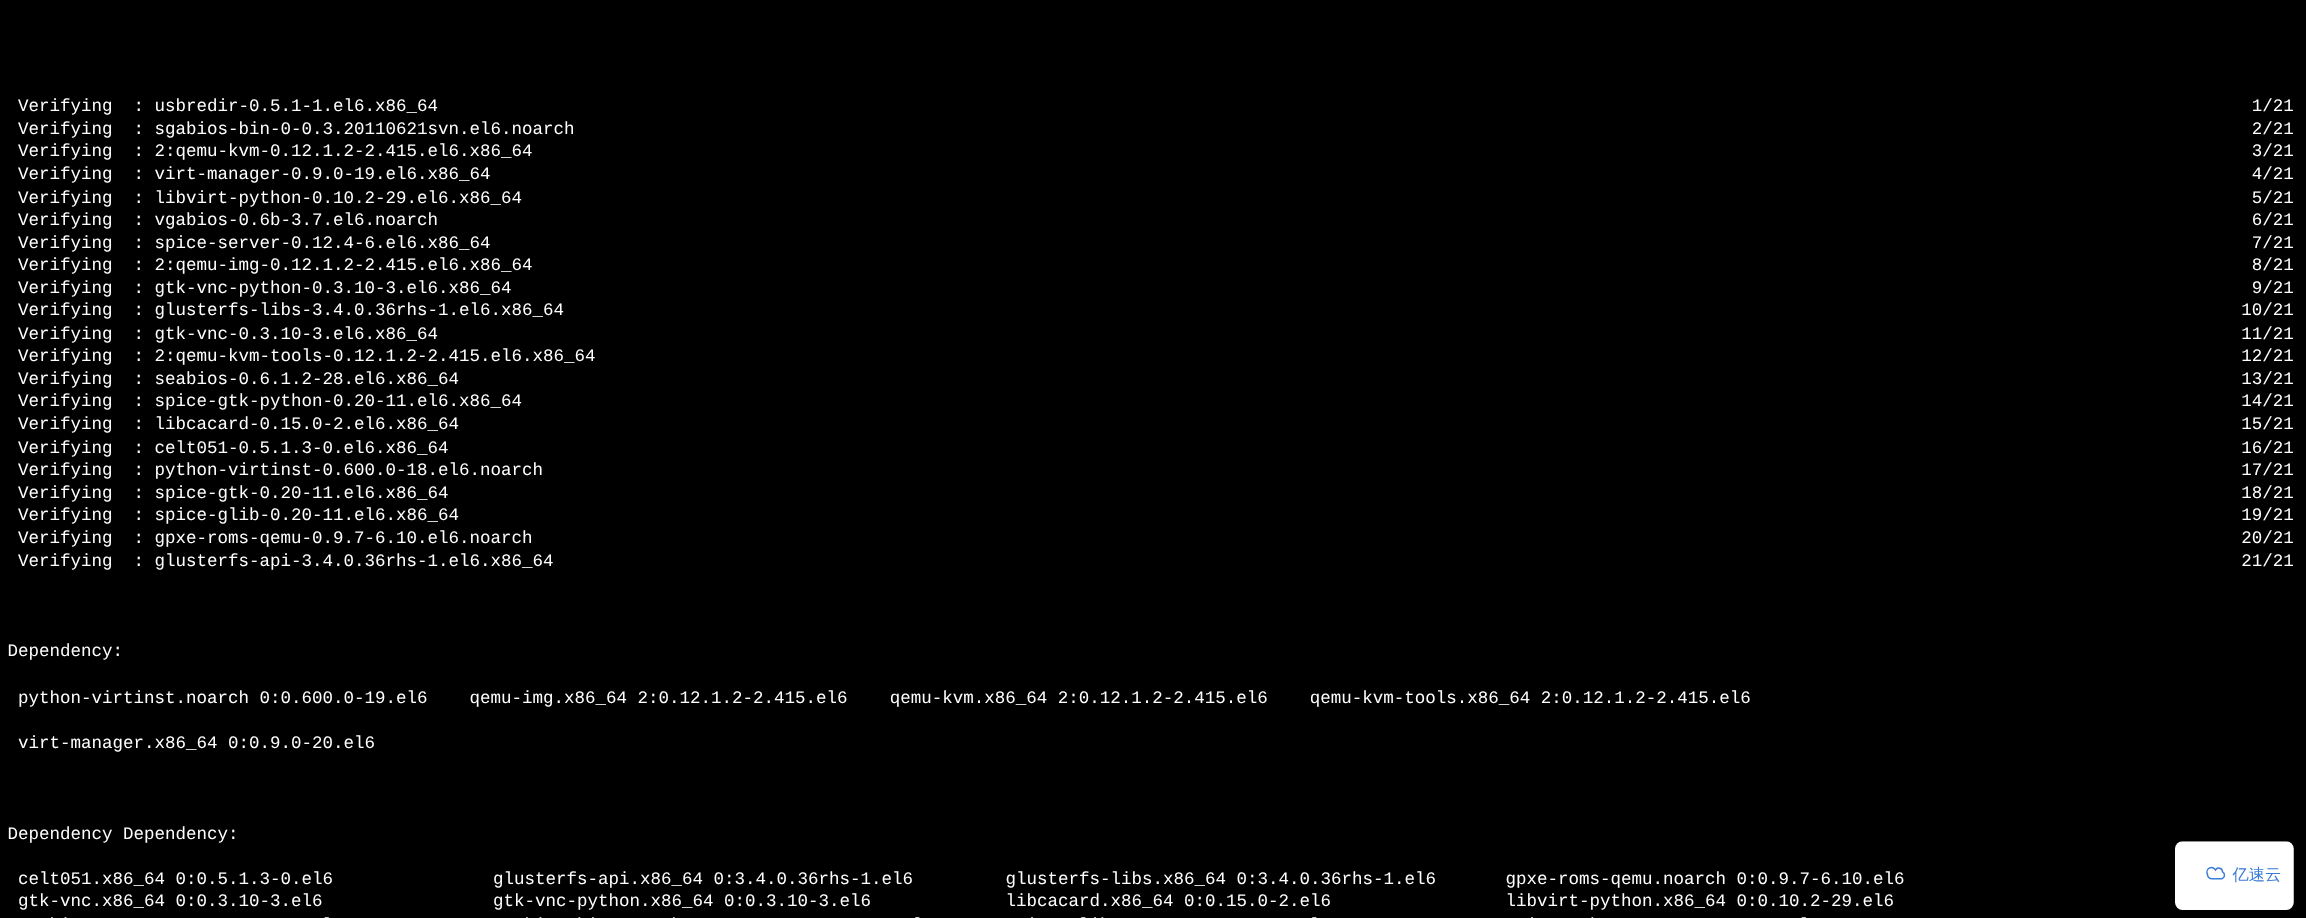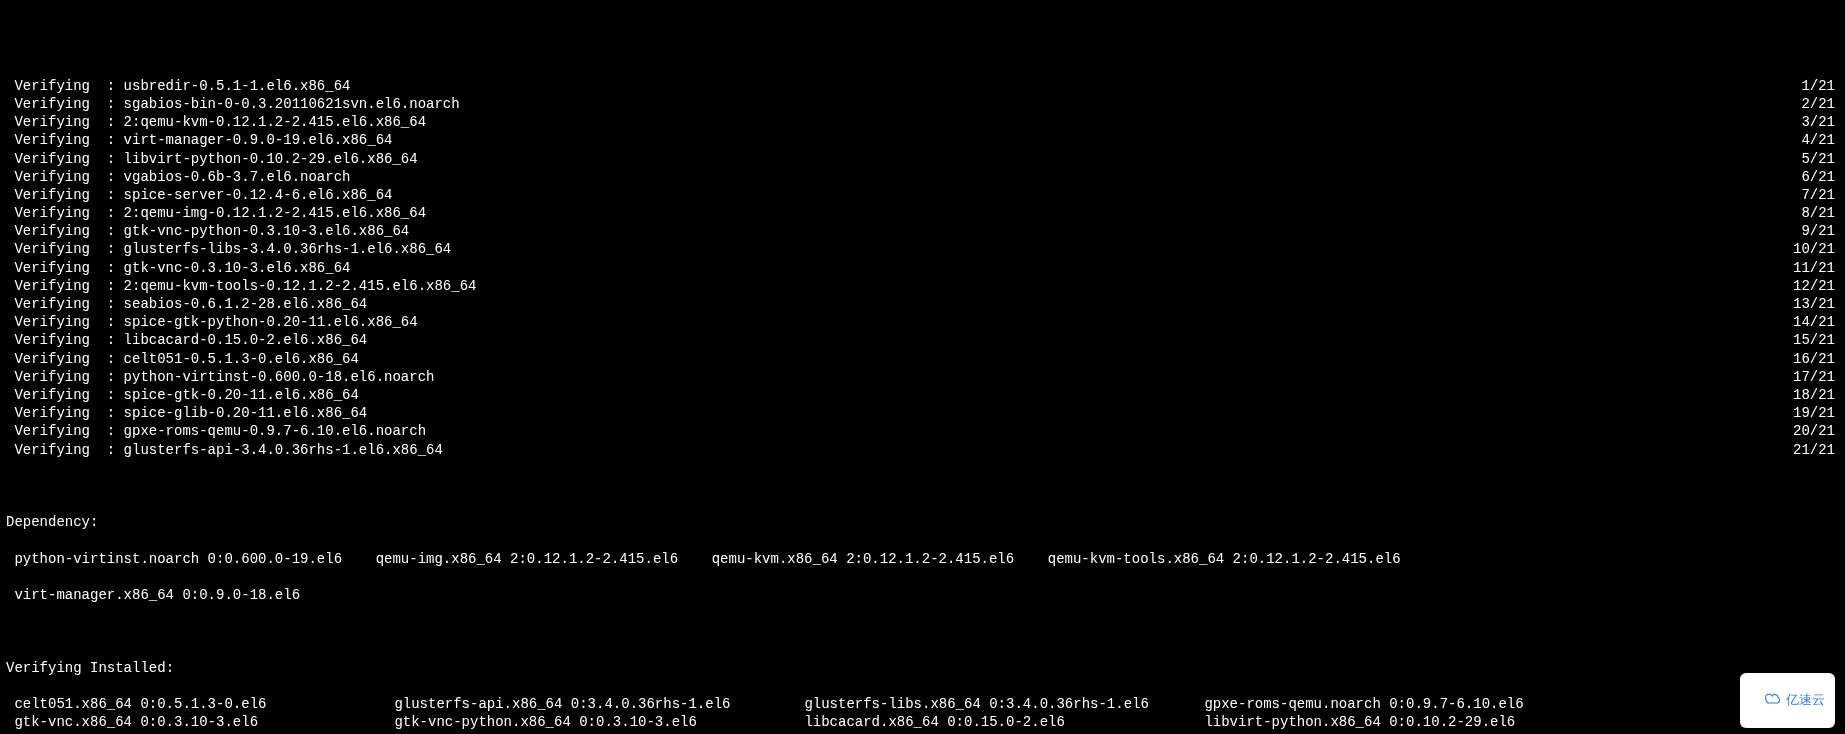--- a/index.html
+++ b/index.html
@@ -64,23 +64,23 @@
   </style>
 </head>
 <body>
 
 
 
 <div id="verify-container"><div class="verify-line"><span class="verify-left">Verifying  : usbredir-0.5.1-1.el6.x86_64</span><span class="verify-right">1/21</span></div><div class="verify-line"><span class="verify-left">Verifying  : sgabios-bin-0-0.3.20110621svn.el6.noarch</span><span class="verify-right">2/21</span></div><div class="verify-line"><span class="verify-left">Verifying  : 2:qemu-kvm-0.12.1.2-2.415.el6.x86_64</span><span class="verify-right">3/21</span></div><div class="verify-line"><span class="verify-left">Verifying  : virt-manager-0.9.0-19.el6.x86_64</span><span class="verify-right">4/21</span></div><div class="verify-line"><span class="verify-left">Verifying  : libvirt-python-0.10.2-29.el6.x86_64</span><span class="verify-right">5/21</span></div><div class="verify-line"><span class="verify-left">Verifying  : vgabios-0.6b-3.7.el6.noarch</span><span class="verify-right">6/21</span></div><div class="verify-line"><span class="verify-left">Verifying  : spice-server-0.12.4-6.el6.x86_64</span><span class="verify-right">7/21</span></div><div class="verify-line"><span class="verify-left">Verifying  : 2:qemu-img-0.12.1.2-2.415.el6.x86_64</span><span class="verify-right">8/21</span></div><div class="verify-line"><span class="verify-left">Verifying  : gtk-vnc-python-0.3.10-3.el6.x86_64</span><span class="verify-right">9/21</span></div><div class="verify-line"><span class="verify-left">Verifying  : glusterfs-libs-3.4.0.36rhs-1.el6.x86_64</span><span class="verify-right">10/21</span></div><div class="verify-line"><span class="verify-left">Verifying  : gtk-vnc-0.3.10-3.el6.x86_64</span><span class="verify-right">11/21</span></div><div class="verify-line"><span class="verify-left">Verifying  : 2:qemu-kvm-tools-0.12.1.2-2.415.el6.x86_64</span><span class="verify-right">12/21</span></div><div class="verify-line"><span class="verify-left">Verifying  : seabios-0.6.1.2-28.el6.x86_64</span><span class="verify-right">13/21</span></div><div class="verify-line"><span class="verify-left">Verifying  : spice-gtk-python-0.20-11.el6.x86_64</span><span class="verify-right">14/21</span></div><div class="verify-line"><span class="verify-left">Verifying  : libcacard-0.15.0-2.el6.x86_64</span><span class="verify-right">15/21</span></div><div class="verify-line"><span class="verify-left">Verifying  : celt051-0.5.1.3-0.el6.x86_64</span><span class="verify-right">16/21</span></div><div class="verify-line"><span class="verify-left">Verifying  : python-virtinst-0.600.0-18.el6.noarch</span><span class="verify-right">17/21</span></div><div class="verify-line"><span class="verify-left">Verifying  : spice-gtk-0.20-11.el6.x86_64</span><span class="verify-right">18/21</span></div><div class="verify-line"><span class="verify-left">Verifying  : spice-glib-0.20-11.el6.x86_64</span><span class="verify-right">19/21</span></div><div class="verify-line"><span class="verify-left">Verifying  : gpxe-roms-qemu-0.9.7-6.10.el6.noarch</span><span class="verify-right">20/21</span></div><div class="verify-line"><span class="verify-left">Verifying  : glusterfs-api-3.4.0.36rhs-1.el6.x86_64</span><span class="verify-right">21/21</span></div></div>
 
 <div class="section-heading">Dependency:</div>
 <div class="pkg-list">python-virtinst.noarch 0:0.600.0-19.el6    qemu-img.x86_64 2:0.12.1.2-2.415.el6    qemu-kvm.x86_64 2:0.12.1.2-2.415.el6    qemu-kvm-tools.x86_64 2:0.12.1.2-2.415.el6</div>
-<div class="pkg-list">virt-manager.x86_64 0:0.9.0-18.el6</div>
+<div class="pkg-list">virt-manager.x86_64 0:0.9.0-20.el6</div>
 
-<div class="section-heading">Verifying Installed:</div>
+<div class="section-heading">Dependency Dependency:</div>
 <div class="dep-grid" id="dep-grid"><div class="dep-cell">celt051.x86_64 0:0.5.1.3-0.el6</div><div class="dep-cell">glusterfs-api.x86_64 0:3.4.0.36rhs-1.el6</div><div class="dep-cell">glusterfs-libs.x86_64 0:3.4.0.36rhs-1.el6</div><div class="dep-cell">gpxe-roms-qemu.noarch 0:0.9.7-6.10.el6</div><div class="dep-cell">gtk-vnc.x86_64 0:0.3.10-3.el6</div><div class="dep-cell">gtk-vnc-python.x86_64 0:0.3.10-3.el6</div><div class="dep-cell">libcacard.x86_64 0:0.15.0-2.el6</div><div class="dep-cell">libvirt-python.x86_64 0:0.10.2-29.el6</div><div class="dep-cell">seabios.x86_64 0:0.6.1.2-28.el6</div><div class="dep-cell">sgabios-bin.noarch 0:0-0.3.20110621svn.el6</div><div class="dep-cell">spice-glib.x86_64 0:0.20-11.el6</div><div class="dep-cell">spice-gtk.x86_64 0:0.20-11.el6</div></div>
 
 
 
 <div class="watermark">
   <span class="watermark-icon">
     <svg width="18" height="12" viewBox="0 0 18 12">
         <path d="M14 5.5a3 3 0 0 0-5.6-1.5A3.5 3.5 0 0 0 2 7.5 3.5 3.5 0 0 0 5.5 11h8a3 3 0 0 0 .5-5.5z" fill="none" stroke="#3a7bd5" stroke-width="1.2"></path>
       </svg>
   </span>

